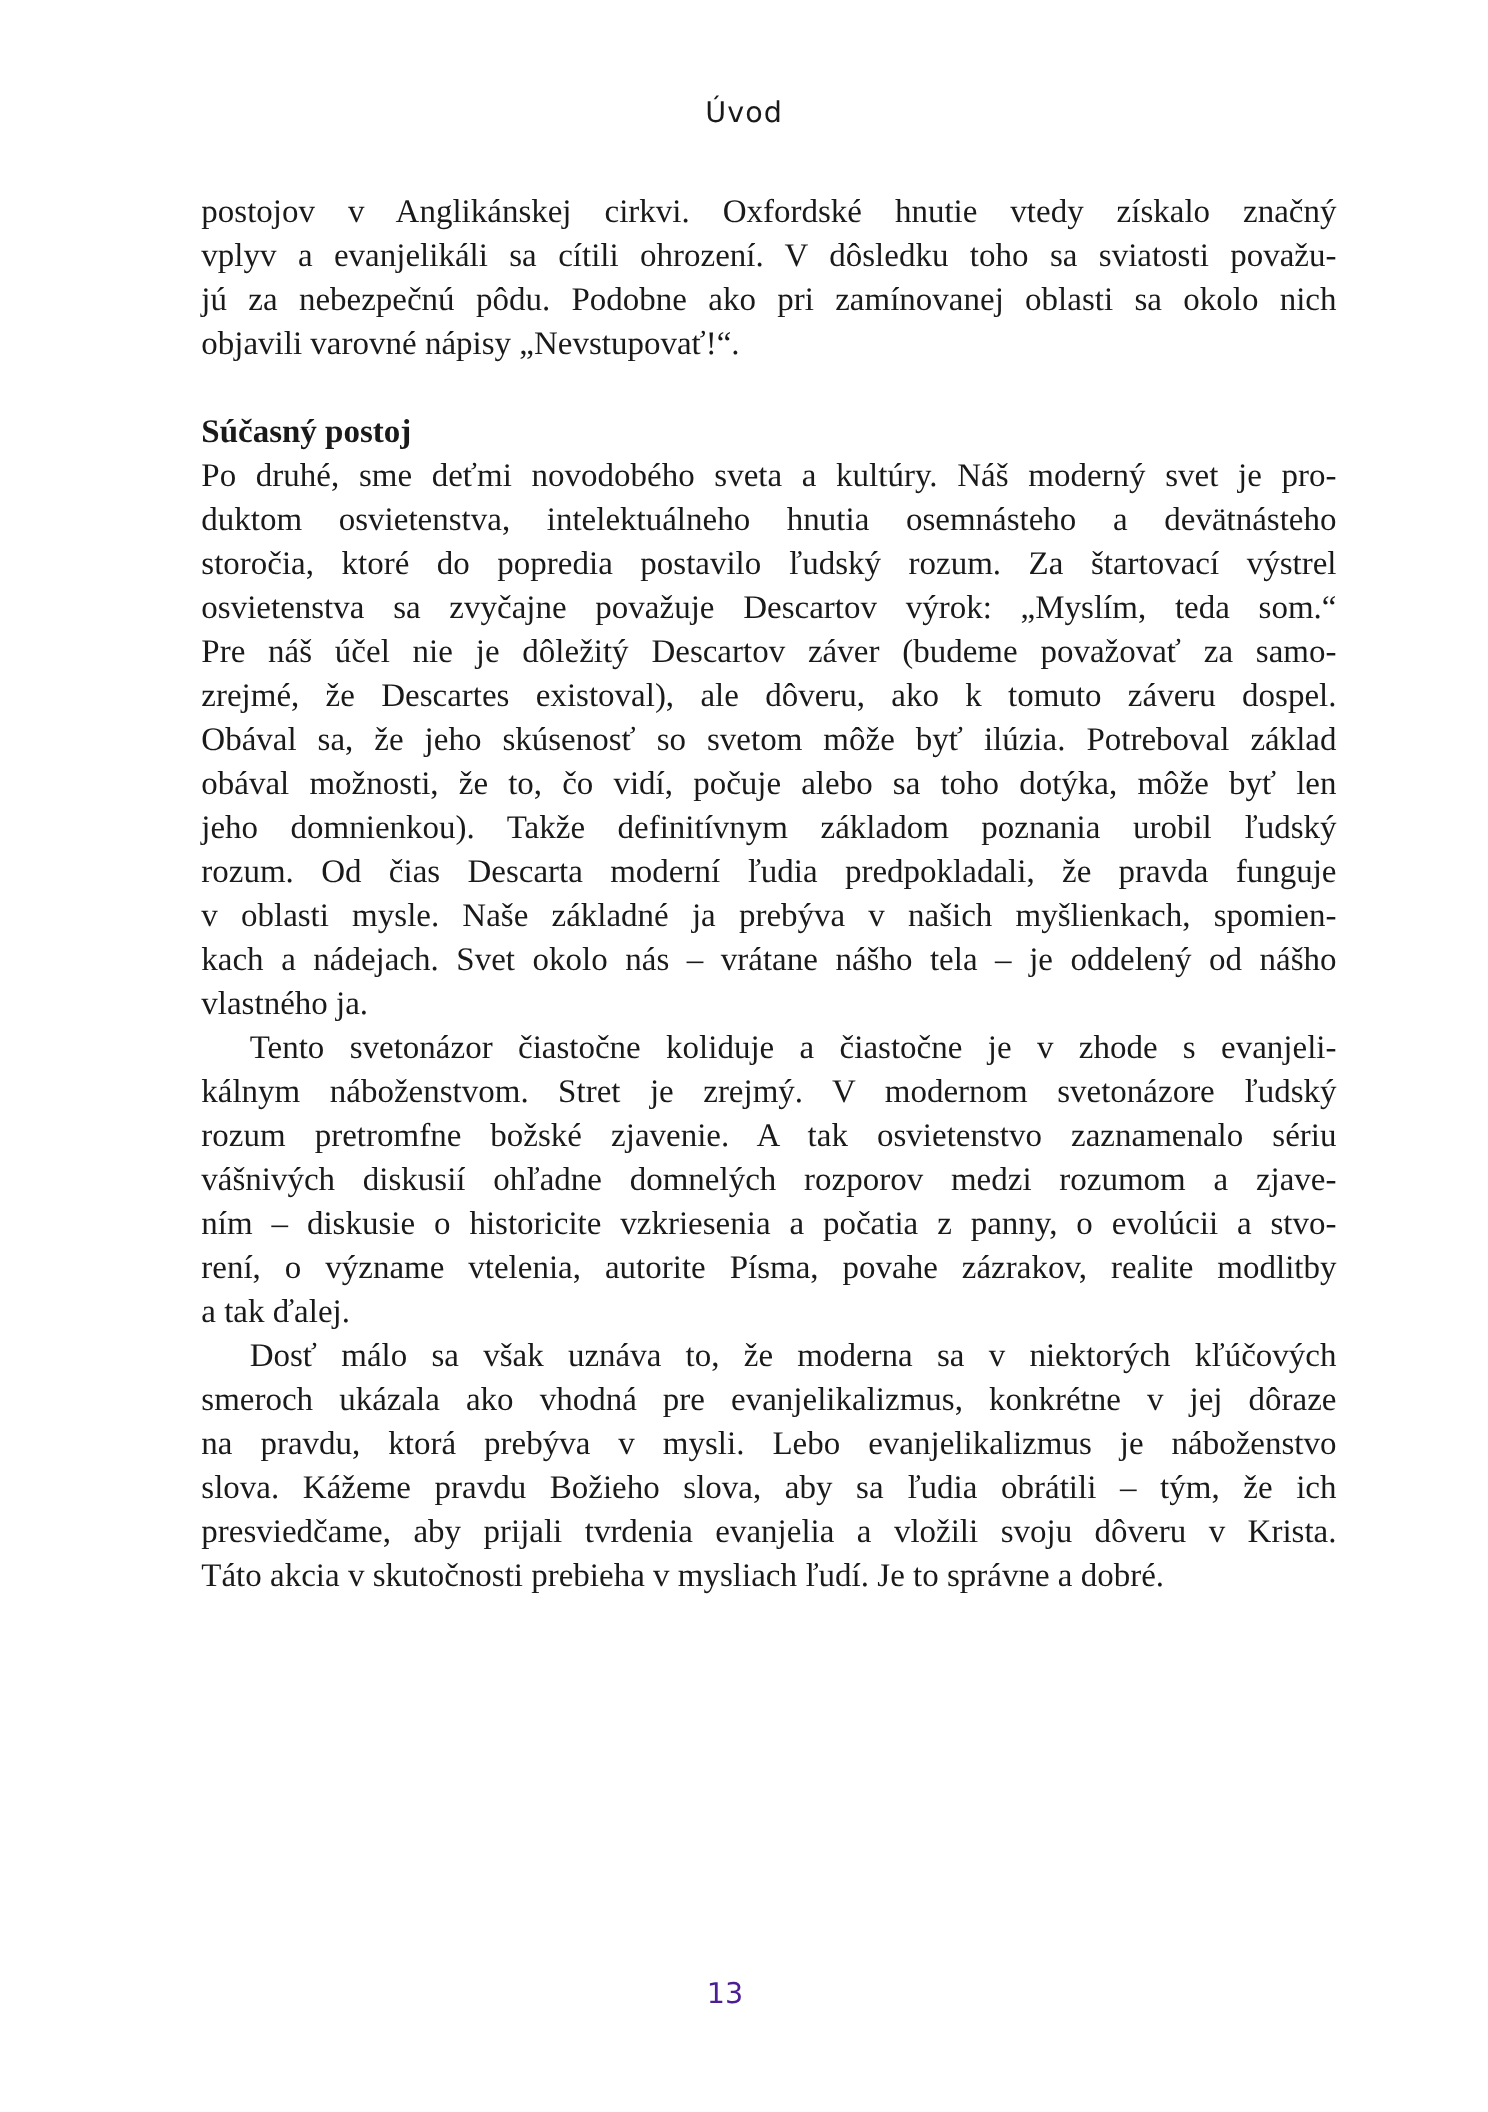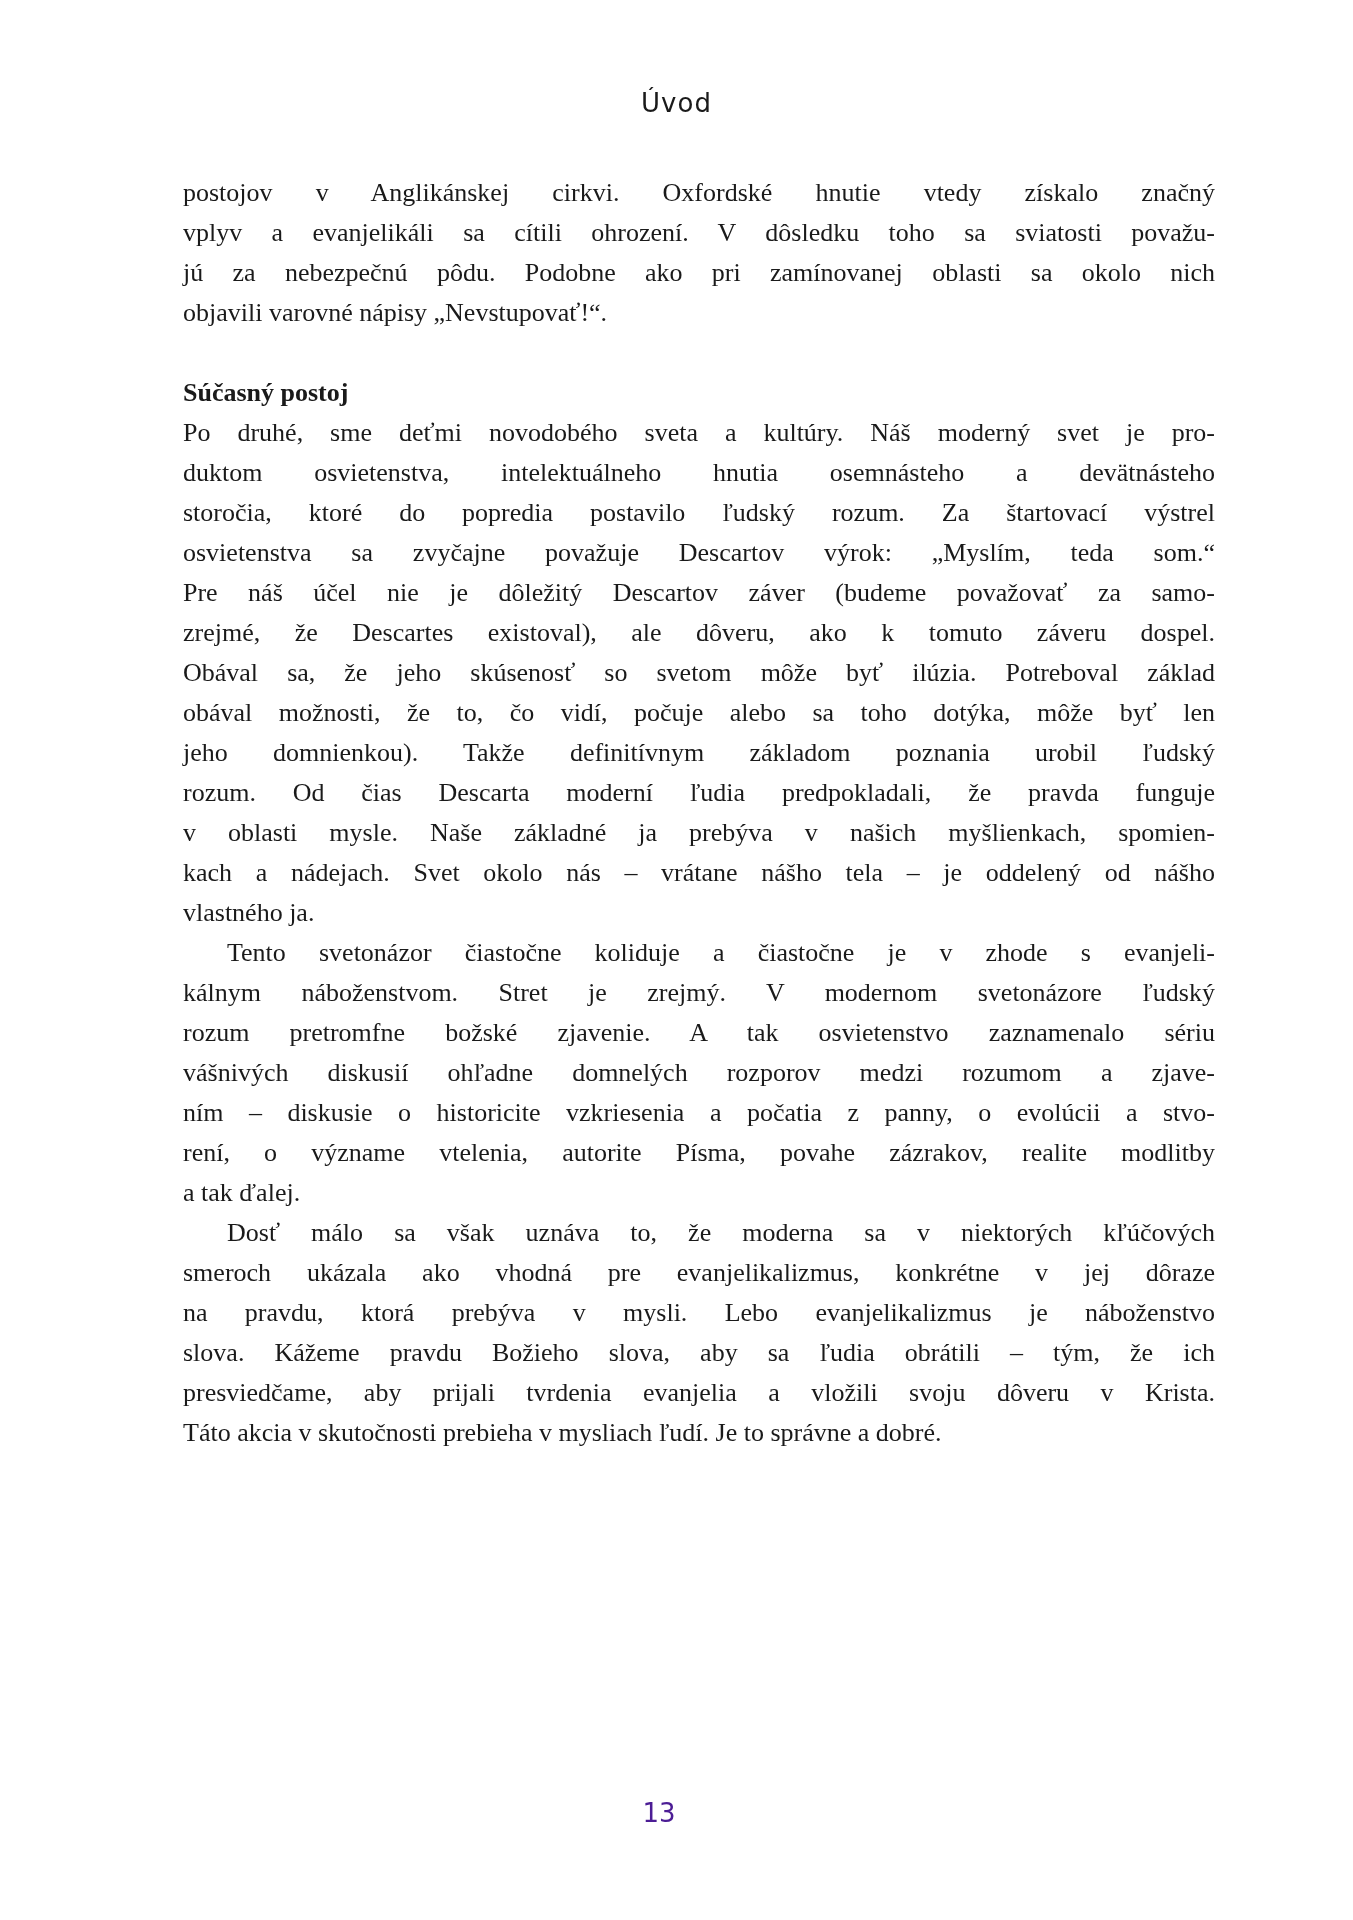--- a/index.html
+++ b/index.html
@@ -25,21 +25,21 @@
       letter-spacing: 1px;
       color: #1a1a1a;
       margin-top: 16px;
     }
     .text-block {
       position: absolute;
       top: 173px;
       left: 183px;
       width: 1032px;
       font-family: "Liberation Serif", serif;
-      font-size: 26px;
+      font-size: 30px;
       line-height: 40px;
       color: #1a1a1a;
     }
     .line {
       display: block;
       height: 40px;
       white-space: nowrap;
       text-align: justify;
       text-align-last: justify;
     }

